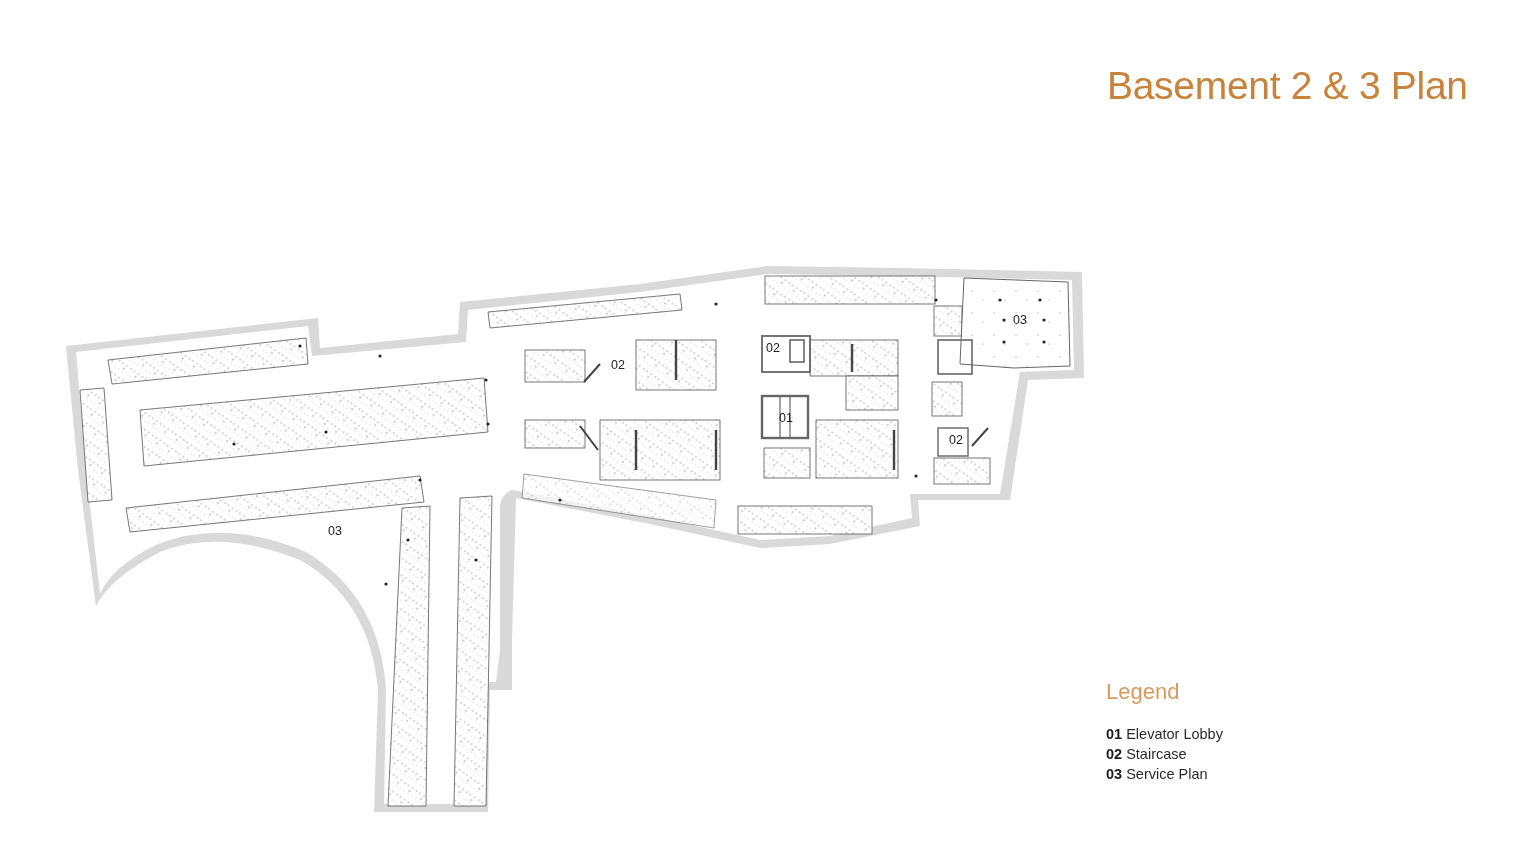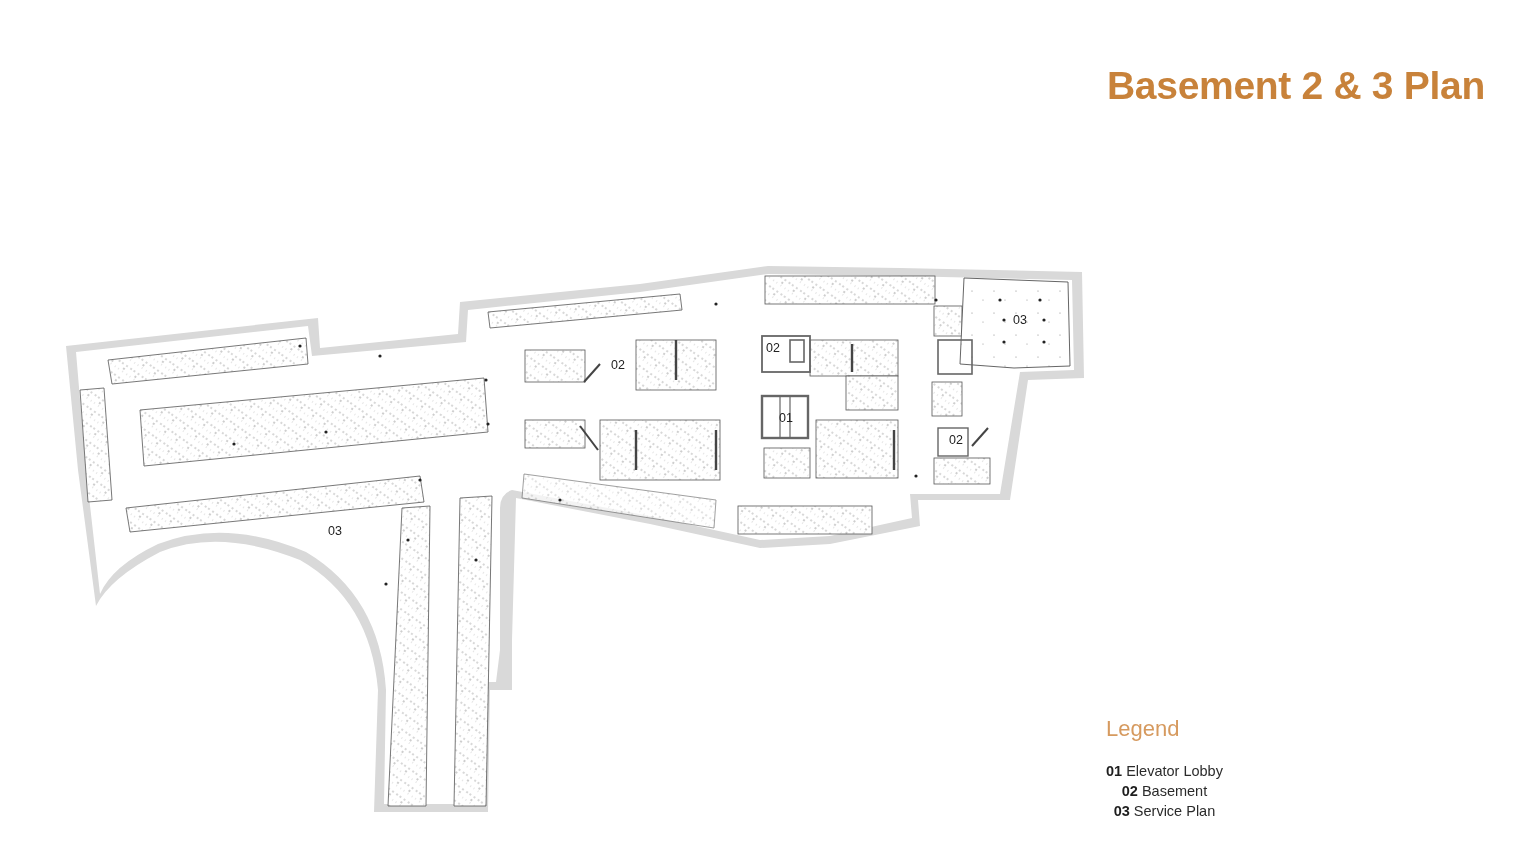--- a/index.html
+++ b/index.html
@@ -1,22 +1,22 @@
 <!DOCTYPE html>
 <html><head>
 <meta charset="utf-8">
 <style>
   html, body { margin: 0; padding: 0; background: #ffffff; }
   body { width: 1530px; height: 850px; position: relative; overflow: hidden;
          font-family: "Liberation Sans", "DejaVu Sans", sans-serif; }
-  .title { position: absolute; left: 1107px; top: 62px; font-size: 39px; font-weight: 700;
+  .title { position: absolute; left: 1107px; top: 62px; font-size: 39px; font-weight: 400;
            color: #c8823a; letter-spacing: -0.3px; white-space: nowrap; line-height: 48px; }
-  .legend { position: absolute; left: 1106px; top: 678px; margin-top: 37px; }
+  .legend { position: absolute; left: 1106px; top: 678px; }
   .legend-title { font-size: 22px; color: #d69a5f; font-weight: 300; margin-bottom: 18px; line-height: 28px; }
-  .legend-item { font-size: 14.5px; color: #2b2b2b; line-height: 20px; white-space: nowrap; text-align: center; }
+  .legend-item { font-size: 14.5px; color: #2b2b2b; line-height: 20px; white-space: nowrap; }
   .legend-code { font-weight: bold; color: #1e1e1e; }
   .plan { position: absolute; left: 0; top: 0; }
   .lbl { font-family: "Liberation Sans", "DejaVu Sans", sans-serif; font-size: 12.5px; fill: #222; }
 </style>
 </head>
 <body>
 
 <svg class="plan" width="1530" height="850" viewBox="0 0 1530 850" xmlns="http://www.w3.org/2000/svg">
   <defs>
     <pattern id="hatch" width="14" height="14" patternUnits="userSpaceOnUse" patternTransform="rotate(35)">
@@ -136,19 +136,19 @@
 <div class="title">Basement 2 &amp; 3 Plan</div>
 
 <div class="legend">
   <div class="legend-title">Legend</div>
   <div class="legend-item">
     <span class="legend-code">01</span>
     <span>Elevator Lobby</span>
   </div>
   <div class="legend-item">
     <span class="legend-code">02</span>
-    <span>Basement</span>
+    <span>Staircase</span>
   </div>
   <div class="legend-item">
     <span class="legend-code">03</span>
     <span>Service Plan</span>
   </div>
 </div>
 
 </body></html>

